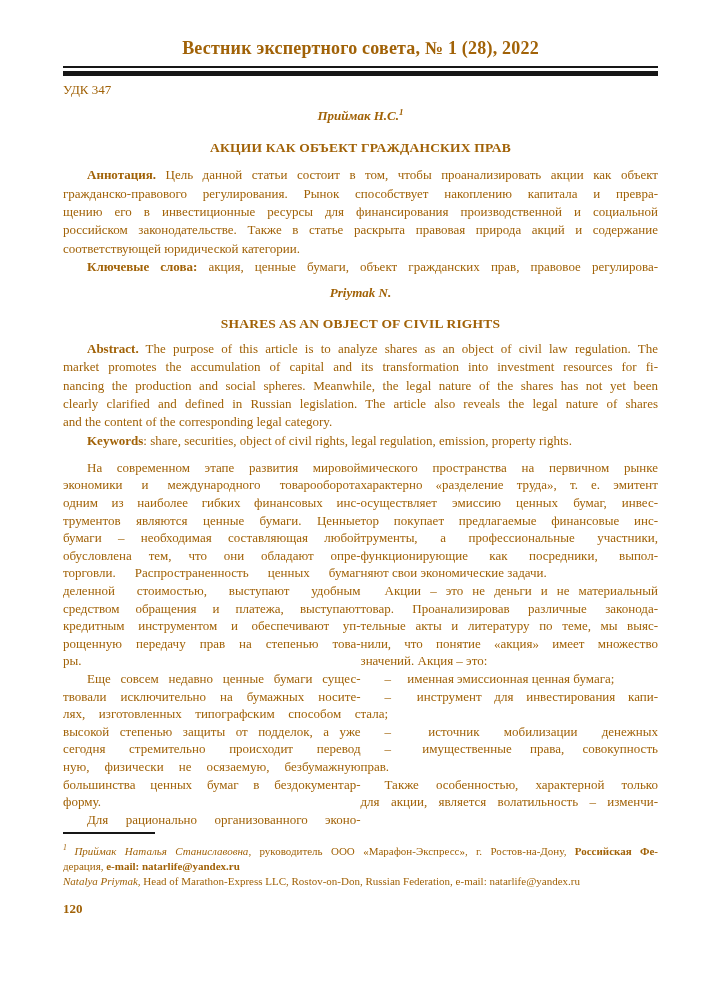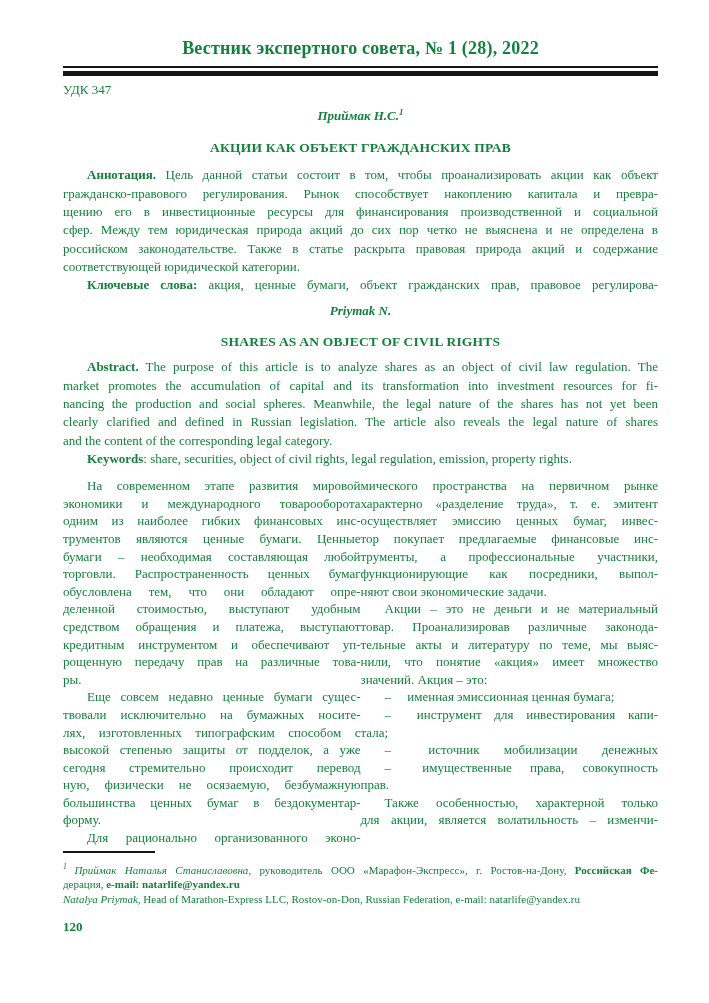--- a/index.html
+++ b/index.html
@@ -2,21 +2,21 @@
 <html><head>
 <meta charset="utf-8">
 <style>
   html,body{margin:0;padding:0;background:#ffffff;}
   .page{
     position:relative;
     width:709px;height:1003px;
     box-sizing:border-box;
     padding:0 51px 0 63px;
     background:#ffffff;
-    color:#15803d;
+    color:#a16207;
     font-family:"Liberation Serif","DejaVu Serif",serif;
     font-size:13px;
     overflow:hidden;
   }
   .journal-title{
     margin-top:38px;
     text-align:center;
     font-weight:bold;
     font-size:18px;
     line-height:20px;
@@ -76,21 +76,20 @@
   <div class="udc">УДК 347</div>
 
   <div class="author-line"><span>Приймак Н.С.</span><sup class="asup">1</sup></div>
 
   <div class="section-title">АКЦИИ КАК ОБЪЕКТ ГРАЖДАНСКИХ ПРАВ</div>
 
   <div class="abstract">
       <div class="ln i j"><span class="r-b">Аннотация.</span> Цель данной статьи состоит в том, чтобы проанализировать акции как объект</div>
       <div class="ln j">гражданско-правового регулирования. Рынок способствует накоплению капитала и превра-</div>
       <div class="ln j">щению его в инвестиционные ресурсы для финансирования производственной и социальной</div>
-      <div class="ln j">сфер. Между тем юридическая природа акций до сих пор четко не выяснена и не определена в</div>
       <div class="ln j">российском законодательстве. Также в статье раскрыта правовая природа акций и содержание</div>
       <div class="ln">соответствующей юридической категории.</div>
     </div>
   <div class="keywords">
       <div class="ln i j"><span class="r-b">Ключевые слова:</span> акция, ценные бумаги, объект гражданских прав, правовое регулирова-</div>
     </div>
 
   <div class="author-line en">Priymak N.</div>
 
   <div class="section-title en">SHARES AS AN OBJECT OF CIVIL RIGHTS</div>
@@ -106,26 +105,26 @@
       <div class="ln i"><span class="r-b">Keywords</span>: share, securities, object of civil rights, legal regulation, emission, property rights.</div>
     </div>
 
   <div class="body-columns">
     <div class="col">
         <div class="ln i j">На современном этапе развития мировой</div>
         <div class="ln j">экономики и международного товарооборота</div>
         <div class="ln j">одним из наиболее гибких финансовых инс-</div>
         <div class="ln j">трументов являются ценные бумаги. Ценные</div>
         <div class="ln j">бумаги – необходимая составляющая любой</div>
+        <div class="ln j">обусловлена тем, что они обладают опре-</div>
         <div class="ln j">торговли. Распространенность ценных бумаг</div>
-        <div class="ln j">обусловлена тем, что они обладают опре-</div>
         <div class="ln j">деленной стоимостью, выступают удобным</div>
         <div class="ln j">средством обращения и платежа, выступают</div>
         <div class="ln j">кредитным инструментом и обеспечивают уп-</div>
-        <div class="ln j">рощенную передачу прав на различные това-</div>
+        <div class="ln j">рощенную передачу прав на степенью това-</div>
         <div class="ln">ры.</div>
         <div class="ln i j">Еще совсем недавно ценные бумаги сущес-</div>
         <div class="ln j">твовали исключительно на бумажных носите-</div>
         <div class="ln j">лях, изготовленных типографским способом с</div>
         <div class="ln j">высокой степенью защиты от подделок, а уже</div>
         <div class="ln j">сегодня стремительно происходит перевод</div>
         <div class="ln j">ную, физически не осязаемую, безбумажную</div>
         <div class="ln j">большинства ценных бумаг в бездокументар-</div>
         <div class="ln">форму.</div>
         <div class="ln i j">Для рационально организованного эконо-</div>

